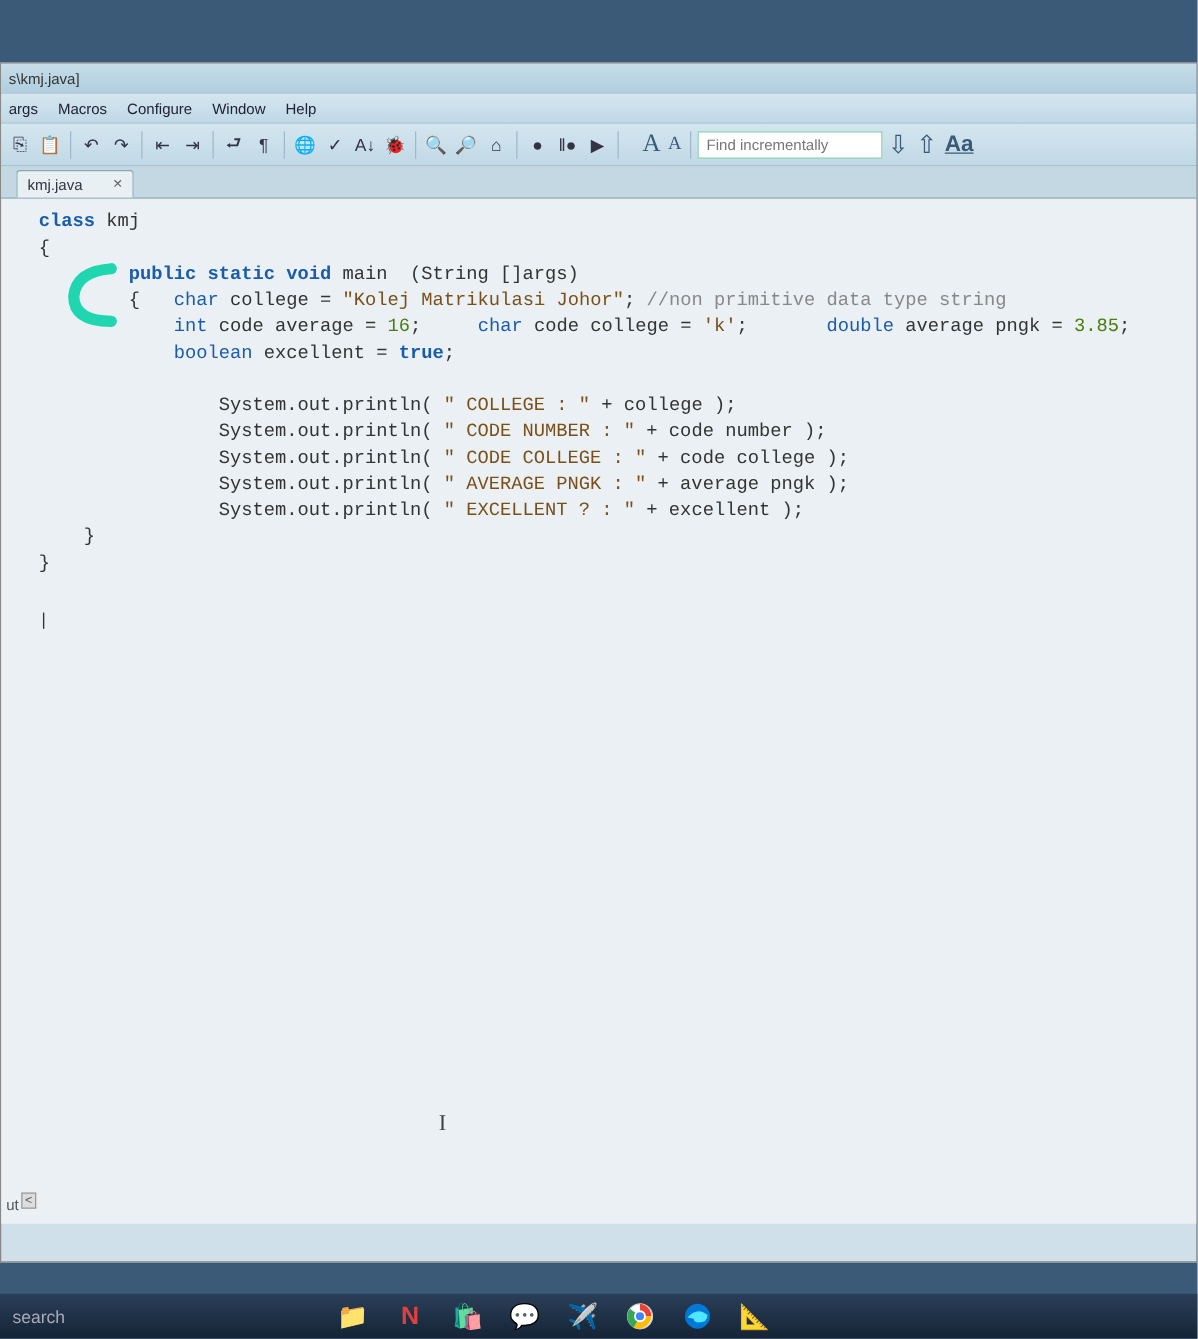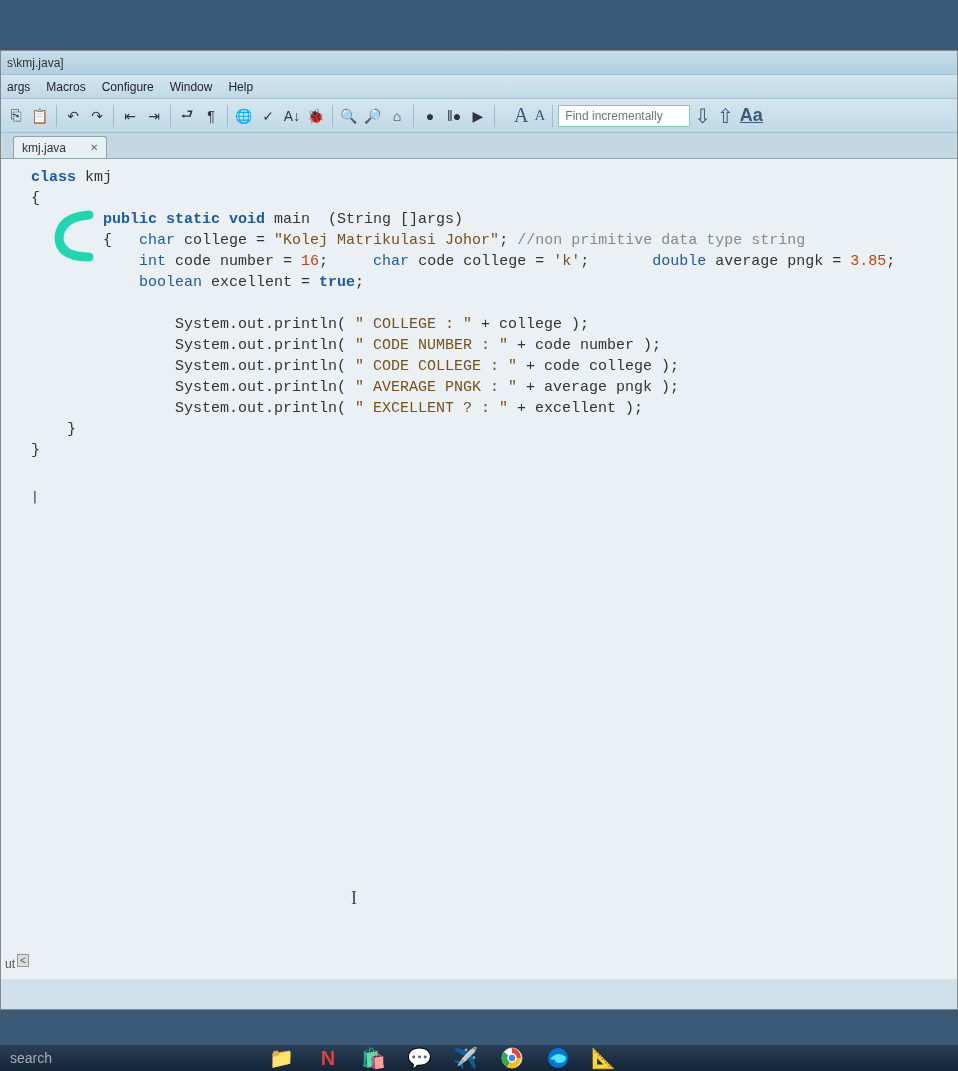--- a/index.html
+++ b/index.html
@@ -68,21 +68,21 @@
     background: #a0b8cc;
     margin: 0 3px;
   }
   .find-box {
     background: #fff;
     border: 1px solid #8ca;
     height: 22px;
     padding: 0 6px;
     font-size: 12px;
     color: #4d7c0f;
-    width: 132px;
+    width: 148px;
   }
   .font-size-btn {
     font-family: "Times New Roman", serif;
     font-size: 18px;
     padding: 0 2px;
     color: #3a5a78;
   }
   .nav-arrow {
     font-size: 20px;
     color: #3a5a78;
@@ -129,21 +129,21 @@
     font-family: "Courier New", monospace;
     font-size: 15px;
     line-height: 1.4;
     white-space: pre;
     color: #333;
   }
   .kw { color: #1a5caa; font-weight: bold; }
   .type { color: #1a5caa; font-weight: normal; }
   .str { color: #7a501a; }
   .com { color: #888; }
-  .num { color: #c2410c; }
+  .num { color: #4d7c0f; }
   .lit { color: #1a5caa; font-weight: bold; font-family: Liberation Mono, monospace; }
   .annotation {
     position: absolute;
     left: 50px;
     top: 50px;
     width: 46px;
     height: 54px;
   }
   .annotation svg { width: 100%; height: 100%; }
   .cursor-mark {
@@ -177,21 +177,21 @@
     bottom: 70px;
     font-family: serif;
     font-size: 18px;
     color: #444;
   }
   .taskbar {
     position: absolute;
     left: 0;
     bottom: 0;
     width: 958px;
-    height: 26px;
+    height: 36px;
     background: linear-gradient(180deg, #2a3f58 0%, #152436 100%);
     display: flex;
     align-items: center;
     padding: 0 10px;
     gap: 18px;
   }
   .taskbar .search {
     color: #aab;
     font-size: 14px;
   }
@@ -264,21 +264,21 @@
   <div class="editor-area">
     <div class="annotation">
       <svg viewBox="0 0 46 54">
         <path d="M 38 6 Q 10 8 8 28 Q 8 48 38 48" stroke="#1fd6b0" stroke-width="9" fill="none" stroke-linecap="round"></path>
       </svg>
     </div>
 <div class="code"><span class="kw">class</span><span> kmj</span>
 <span>{</span>
         <span class="kw">public static void</span><span> main  (String []args)</span>
         <span>{   </span><span class="type">char</span><span> college = </span><span class="str">"Kolej Matrikulasi Johor"</span><span>; </span><span class="com">//non primitive data type string</span>
-            <span class="type">int</span><span> code number = </span><span class="num">16</span><span>;     </span><span class="type">char</span><span> code college = </span><span class="str">'k'</span><span>;       </span><span class="type">double</span><span> average pngk = </span><span class="num">3.85</span><span>;</span>
+            <span class="type">int</span><span> code average = </span><span class="num">16</span><span>;     </span><span class="type">char</span><span> code college = </span><span class="str">'k'</span><span>;       </span><span class="type">double</span><span> average pngk = </span><span class="num">3.85</span><span>;</span>
             <span class="type">boolean</span><span> excellent = </span><span class="lit">true</span><span>;</span>
 
                 <span>System.out.println( </span><span class="str">" COLLEGE : "</span><span> + college );</span>
                 <span>System.out.println( </span><span class="str">" CODE NUMBER : "</span><span> + code number );</span>
                 <span>System.out.println( </span><span class="str">" CODE COLLEGE : "</span><span> + code college );</span>
                 <span>System.out.println( </span><span class="str">" AVERAGE PNGK : "</span><span> + average pngk );</span>
                 <span>System.out.println( </span><span class="str">" EXCELLENT ? : "</span><span> + excellent );</span>
 <span>    }</span>
 <span>}</span>
 </div>

